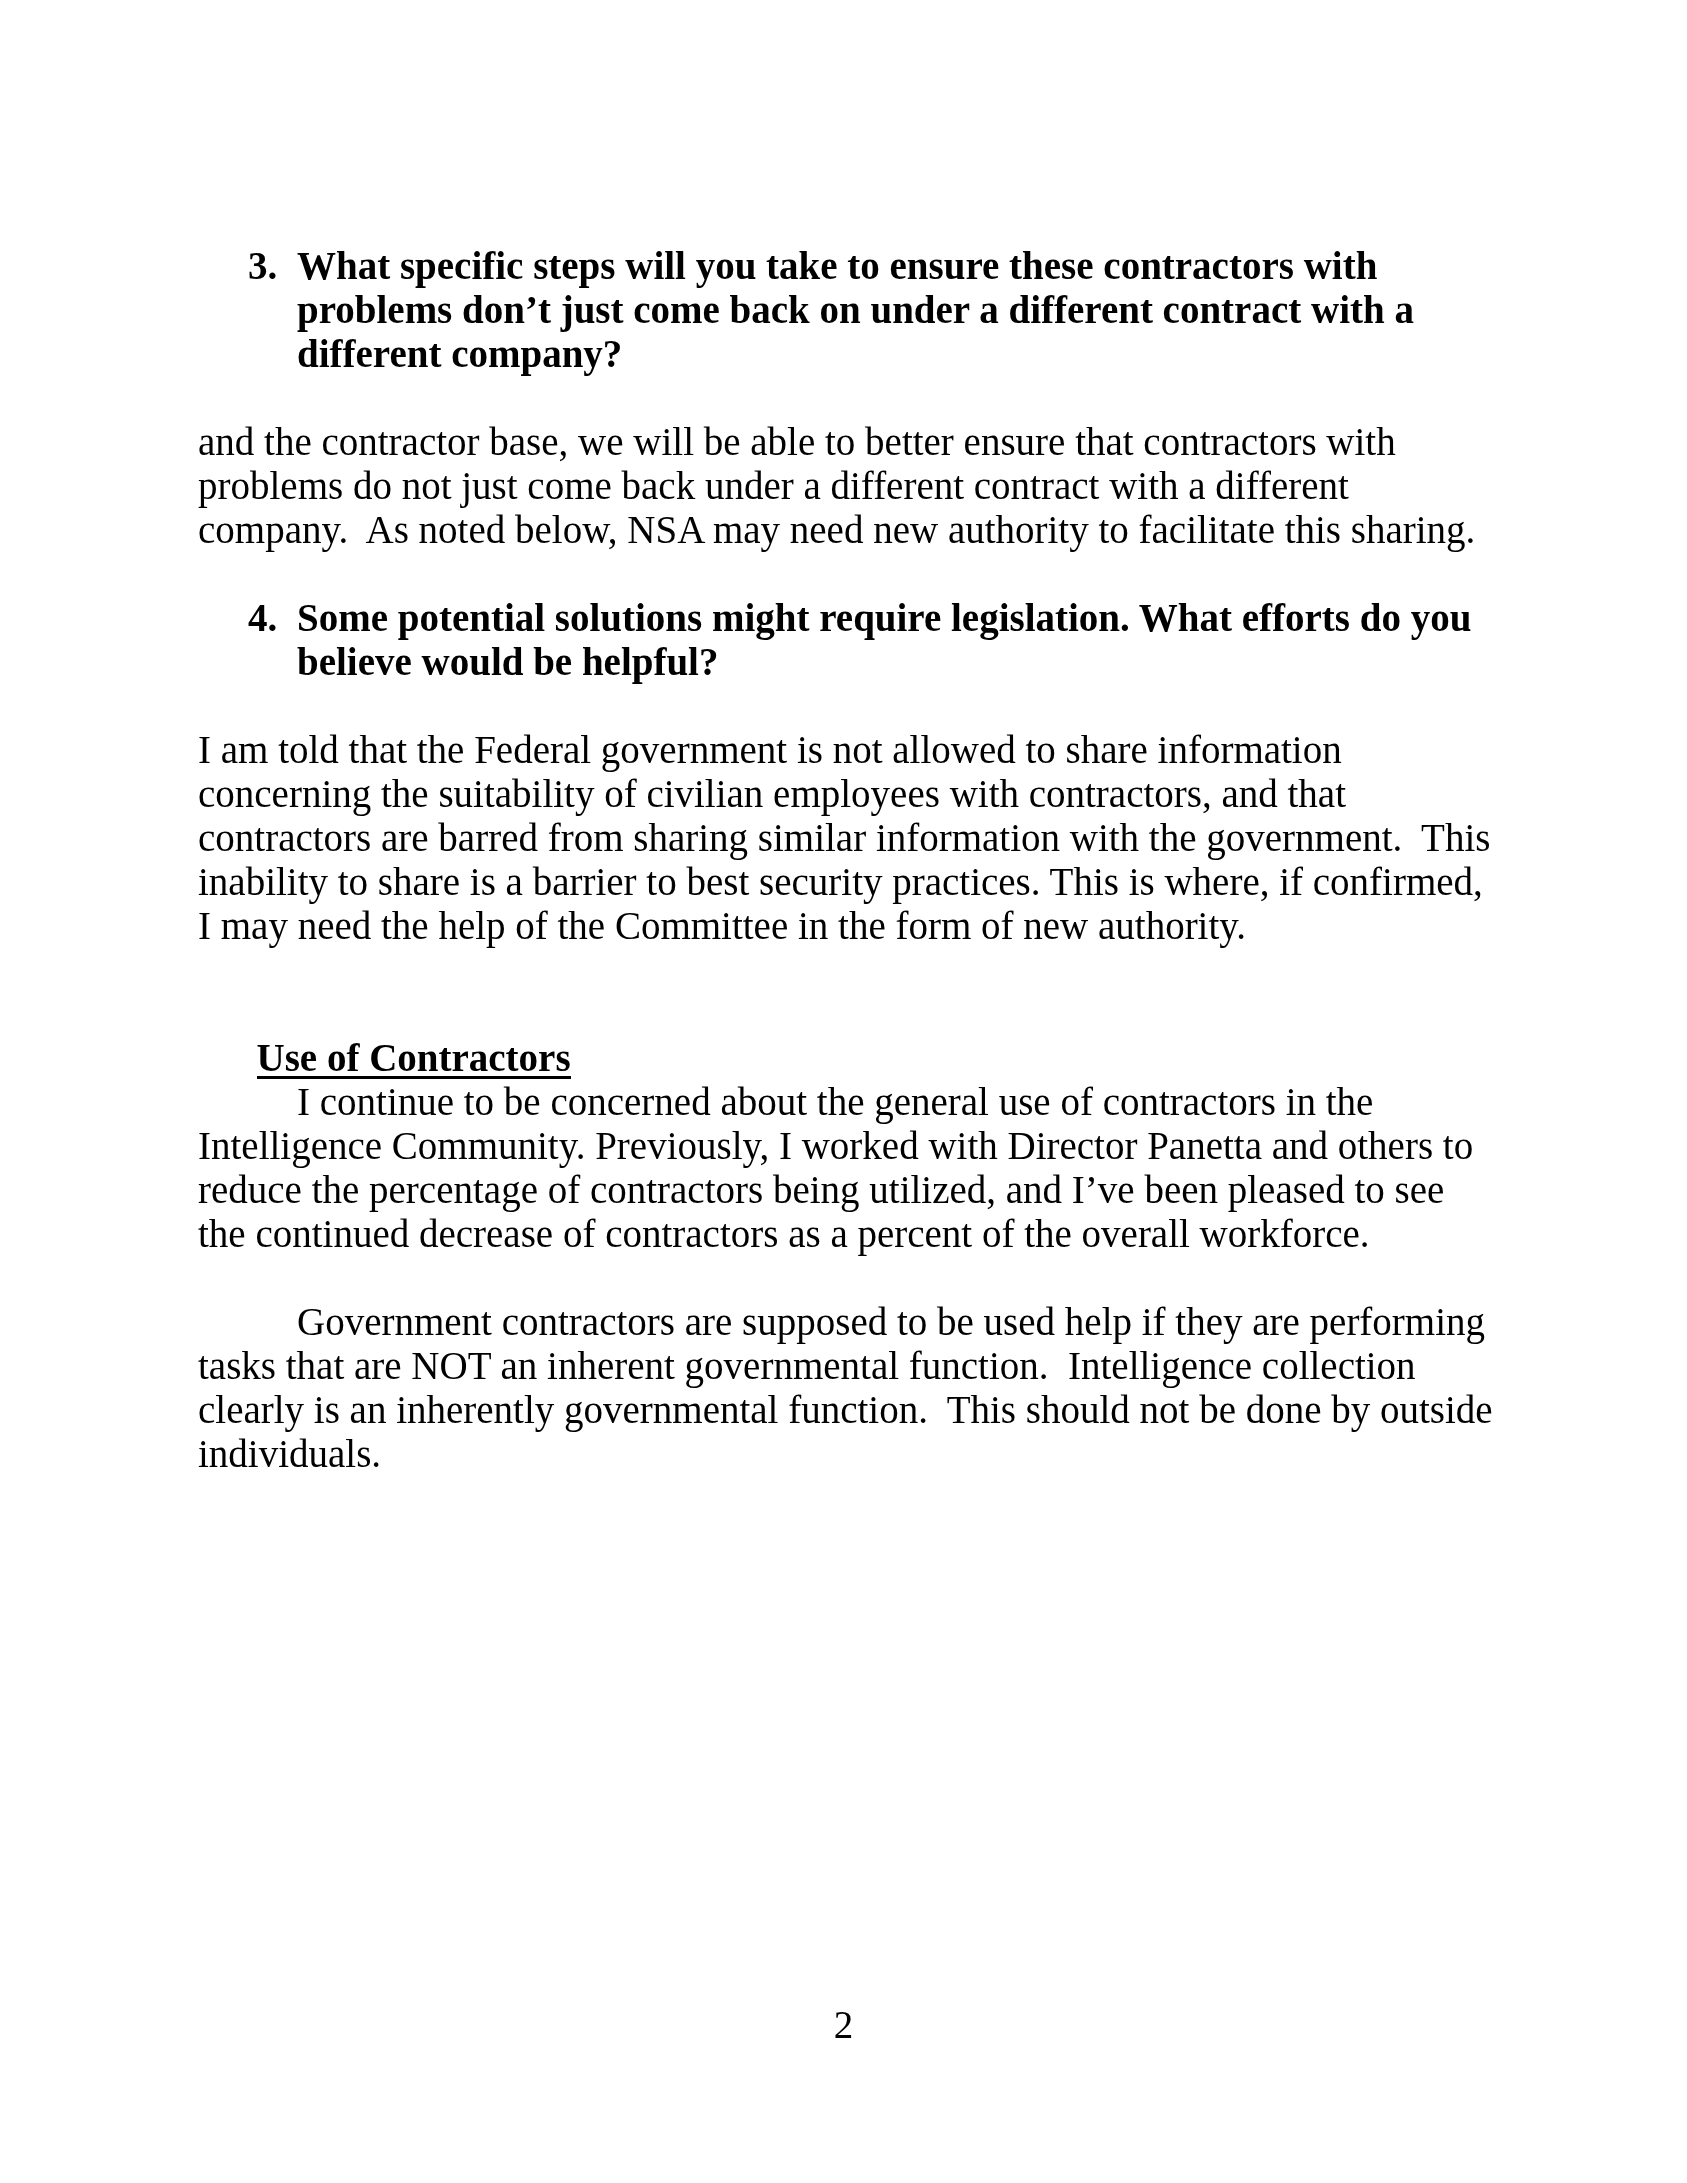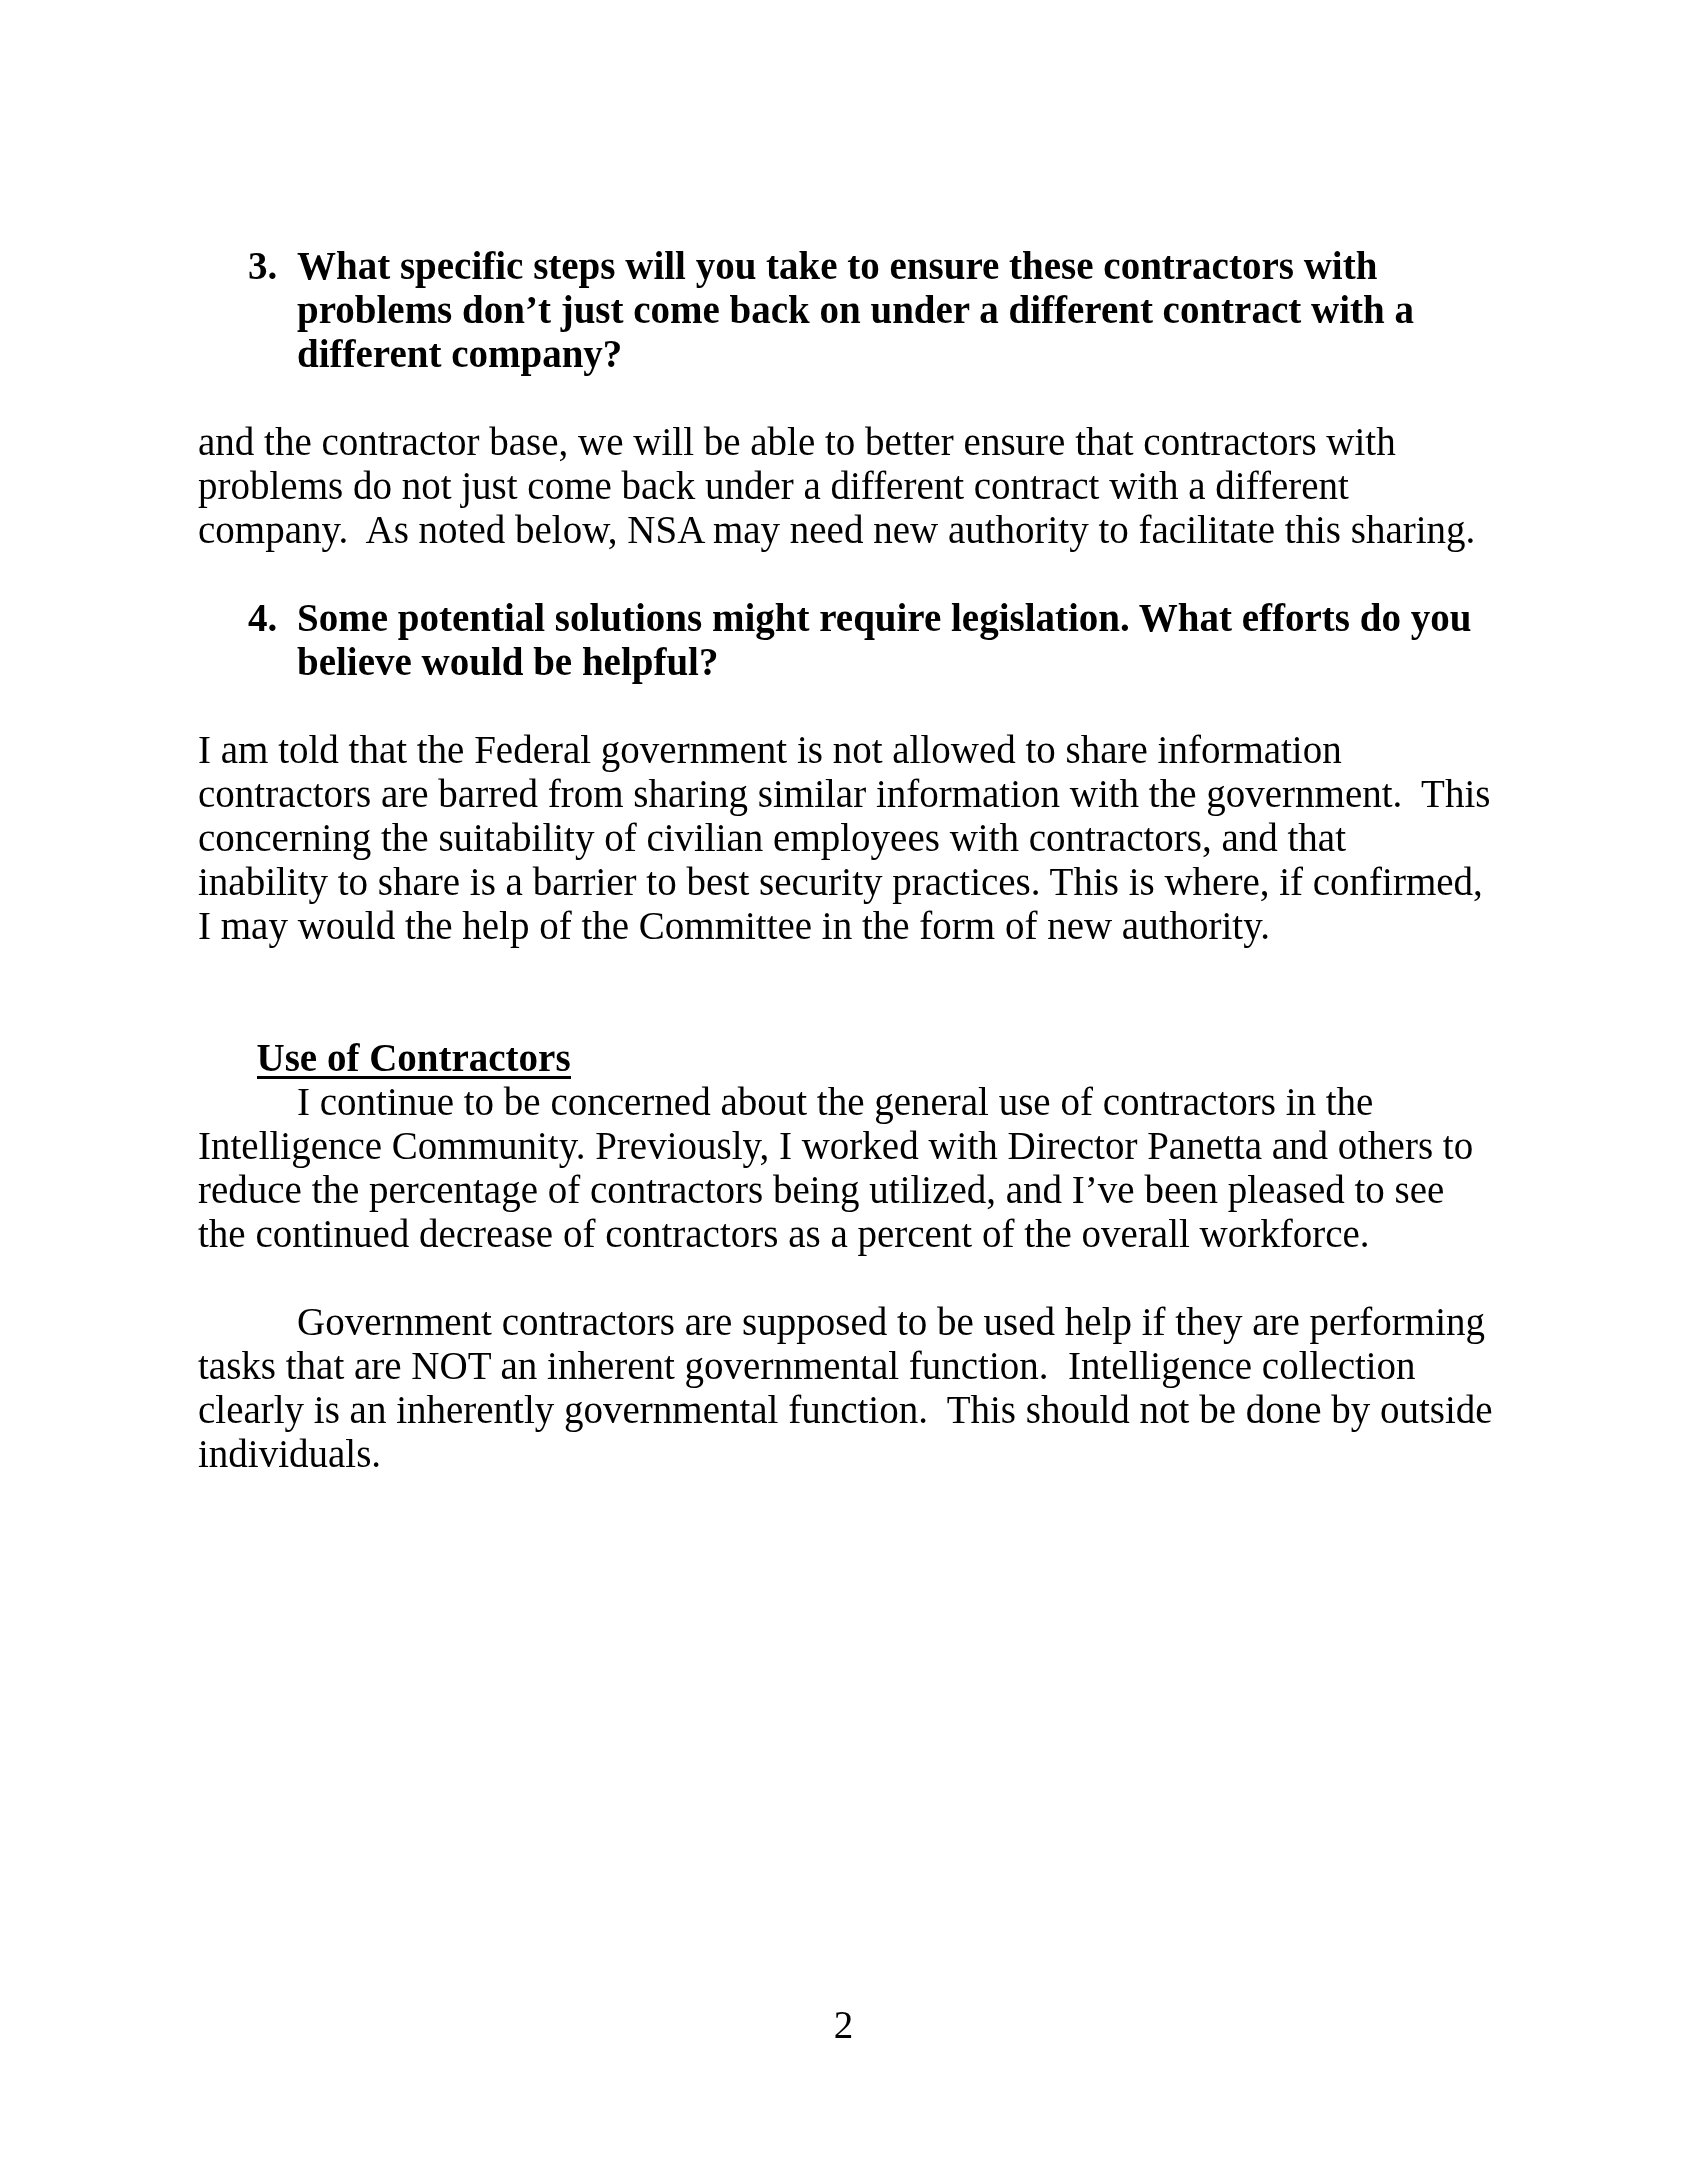--- a/index.html
+++ b/index.html
@@ -111,24 +111,24 @@
       <span class="q-num">4.</span>
       <div class="q-text">
         <span class="line">Some potential solutions might require legislation. What efforts do you</span>
         <span class="line">believe would be helpful?</span>
       </div>
     </div>
     <div class="blank"></div>
 
     <div class="paragraph">
       <span class="line">I am told that the Federal government is not allowed to share information</span>
+      <span class="line">concerning the suitability of civilian employees with contractors, and that</span>
       <span class="line">contractors are barred from sharing similar information with the government.  This</span>
-      <span class="line">concerning the suitability of civilian employees with contractors, and that</span>
       <span class="line">inability to share is a barrier to best security practices. This is where, if confirmed,</span>
-      <span class="line">I may would the help of the Committee in the form of new authority.</span>
+      <span class="line">I may need the help of the Committee in the form of new authority.</span>
     </div>
     <div class="blank"></div>
 
     <div class="line">
       <span class="section-heading">Use of Contractors</span>
     </div>
     <div class="blank"></div>
 
     <div class="paragraph indent-first">
       <span class="line">I continue to be concerned about the general use of contractors in the</span>

